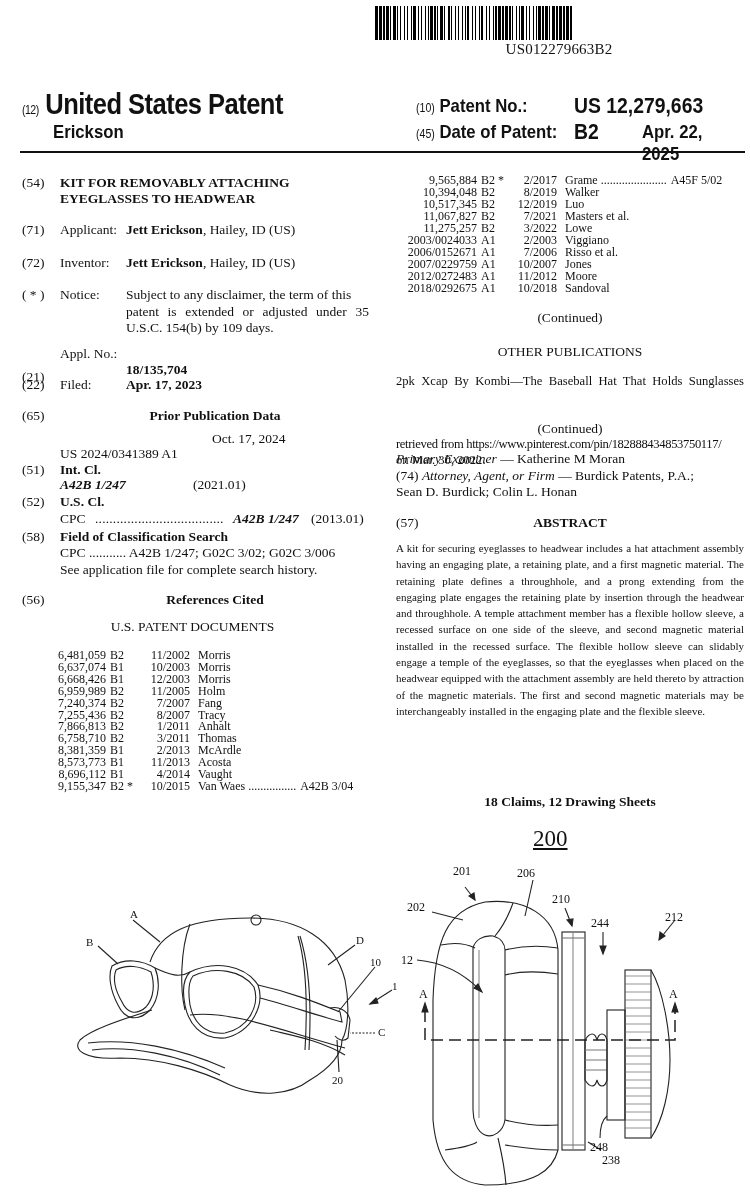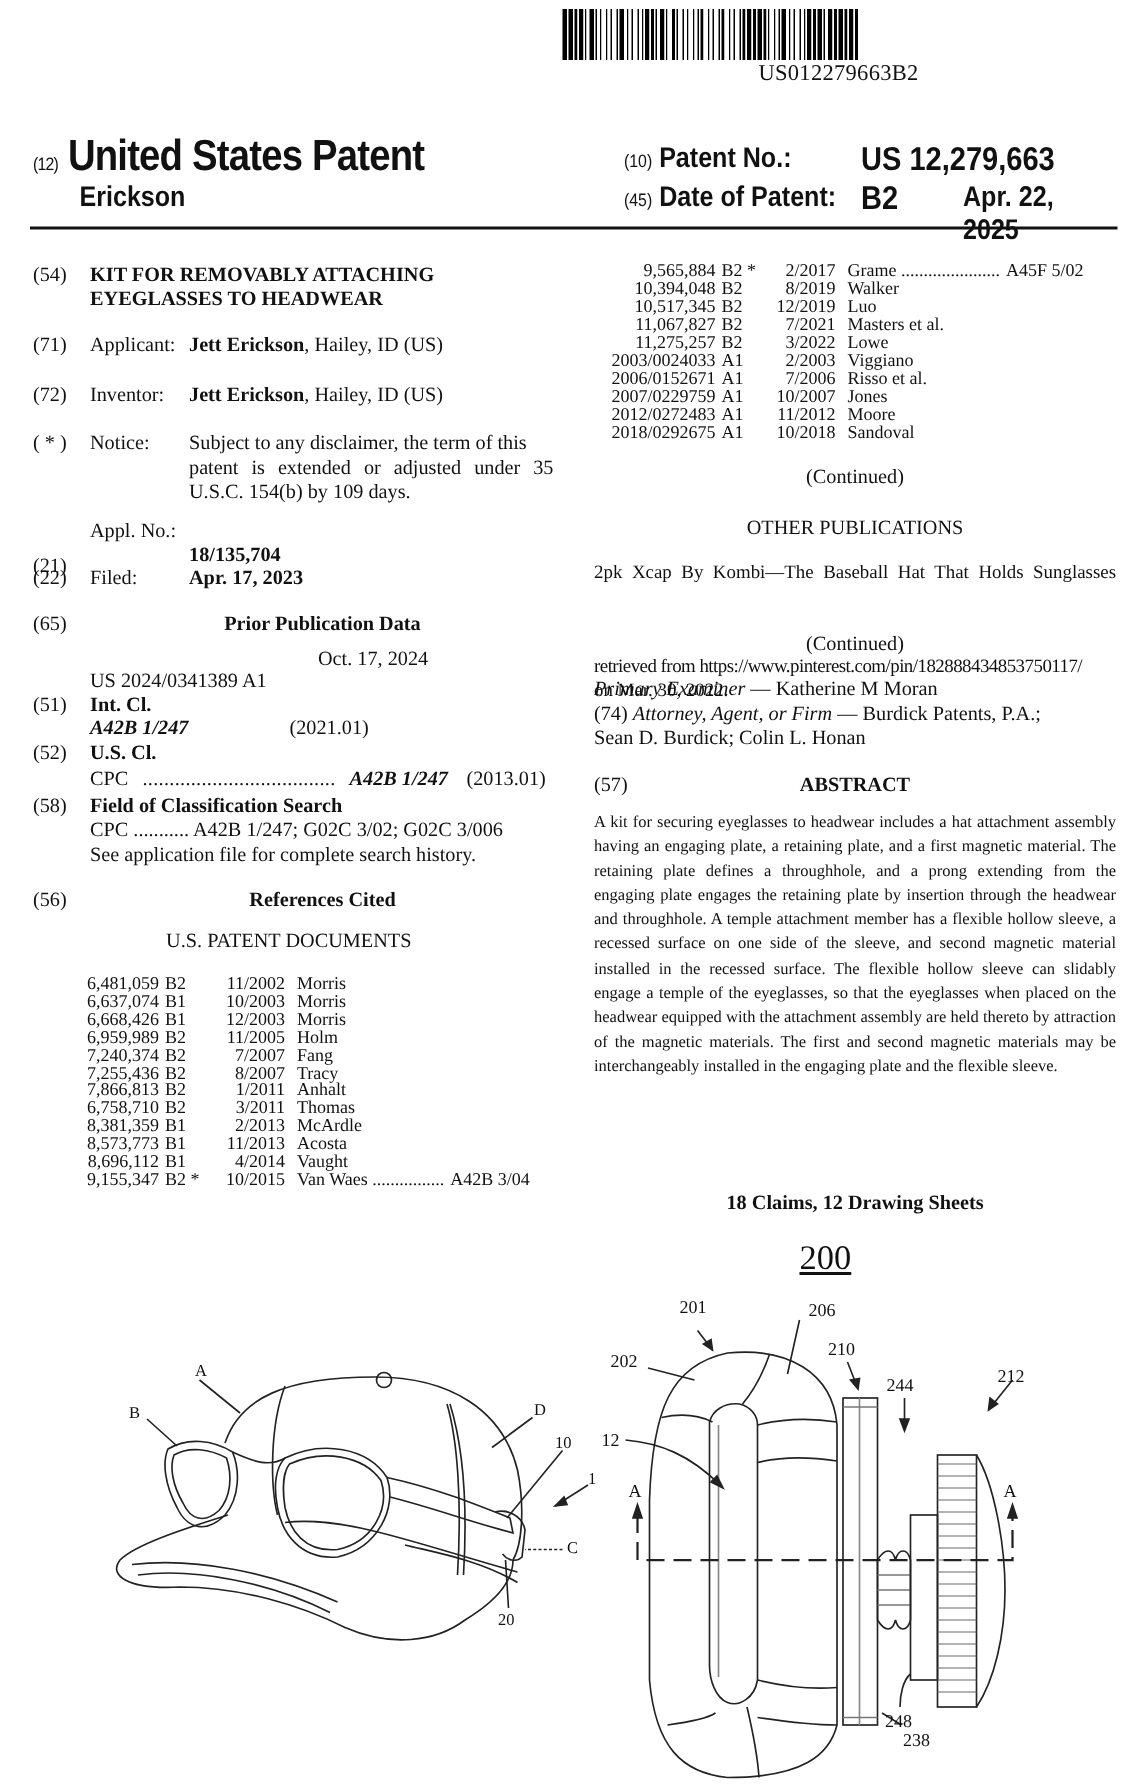--- a/index.html
+++ b/index.html
@@ -512,21 +512,21 @@
       <polygon points="218,134 215,126 221,126" fill="#222"></polygon>
       <line x1="290" y1="100" x2="274" y2="120"></line>
       <polygon points="274,120 275,112 280,116" fill="#222"></polygon>
       <path d="M32 140 C55 142, 75 150, 95 170"></path>
       <polygon points="97,172 89,168 93,164" fill="#222"></polygon>
       <path d="M222 296 C217 300, 215 310, 215 318"></path>
       <line x1="203" y1="322" x2="216" y2="330"></line>
     </g>
   </svg>
   <span class="abs fig-label" style="left:68px; top:44px; font-size:12px;">201</span>
-  <span class="abs fig-label" style="left:154px; top:46px; font-size:12px;">206</span>
+  <span class="abs fig-label" style="left:132px; top:46px; font-size:12px;">206</span>
   <span class="abs fig-label" style="left:22px; top:80px; font-size:12px;">202</span>
   <span class="abs fig-label" style="left:167px; top:72px; font-size:12px;">210</span>
   <span class="abs fig-label" style="left:206px; top:96px; font-size:12px;">244</span>
   <span class="abs fig-label" style="left:280px; top:90px; font-size:12px;">212</span>
   <span class="abs fig-label" style="left:16px; top:133px; font-size:12px;">12</span>
   <span class="abs fig-label" style="left:34px; top:167px; font-size:12px;">A</span>
   <span class="abs fig-label" style="left:284px; top:167px; font-size:12px;">A</span>
   <span class="abs fig-label" style="left:205px; top:320px; font-size:12px;">248</span>
   <span class="abs fig-label" style="left:217px; top:323px; font-size:12px; margin-top:10px;">238</span>
 </div>

